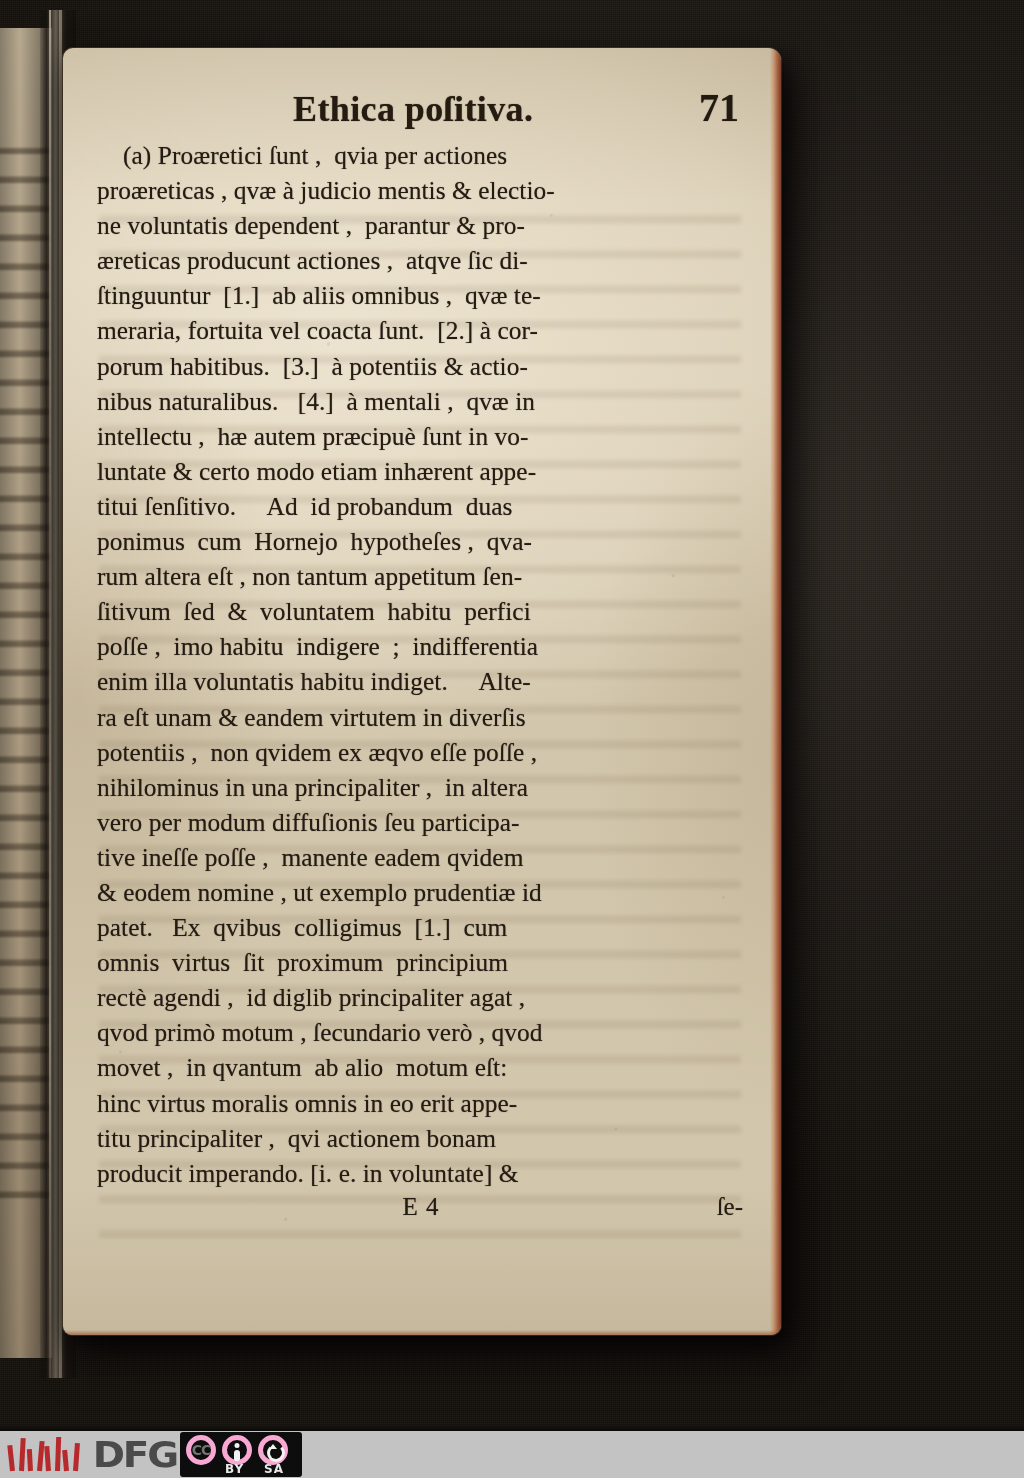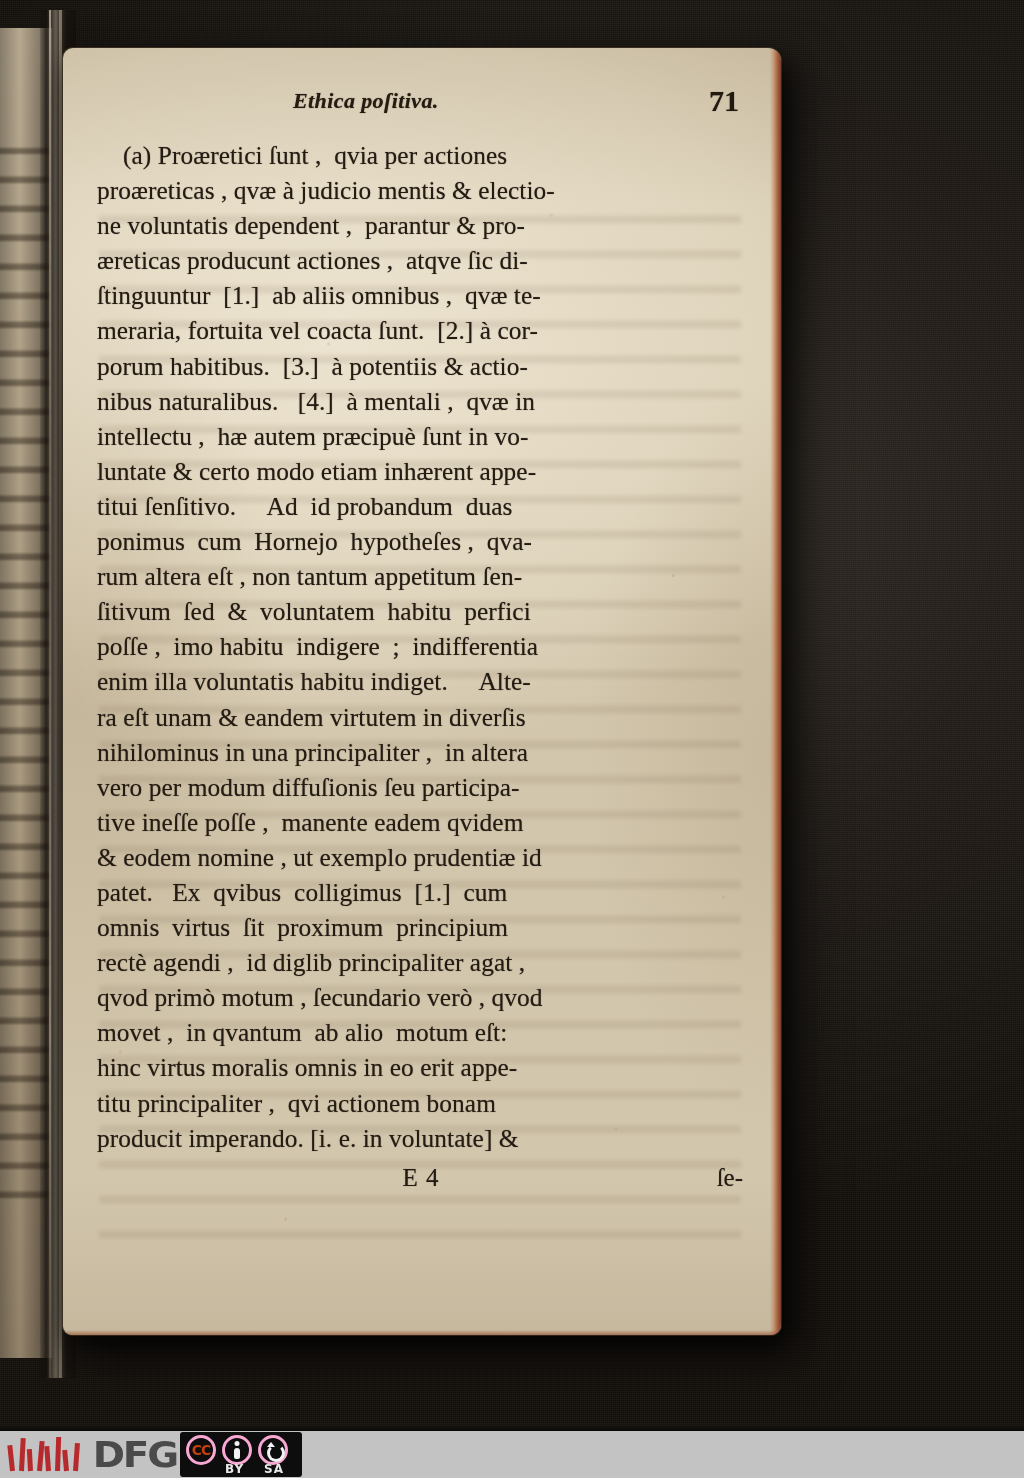--- a/index.html
+++ b/index.html
@@ -168,32 +168,31 @@
   }
 
   .running-head{
     position:relative;
     height:44px;
     color:#251c12;
   }
   .rh-title{
     position:absolute;
     left:196px; top:0;
-    font-style: italic;
     font-weight: 700;
-    font-size: 22px;
+    font-size: 36px;
     letter-spacing:.4px;
     color:#241b11;
     text-shadow: 0 0 1.1px rgba(40,28,16,.65);
   }
   .rh-folio{
     position:absolute;
     right:6px; top:-4px;
     font-weight:700;
-    font-size:30px;
+    font-size:40px;
     color:#221a10;
     text-shadow: 0 0 1.1px rgba(40,28,16,.6);
   }
 
   .body-col{
     margin-top:6px;
     font-size: 25.4px;
     line-height: 35.1px;
     color:#241b12;
     text-shadow: 0 0 1.05px rgba(36,26,16,.55);
@@ -203,21 +202,21 @@
     height:35.1px;
     letter-spacing: 0.05px;
   }
   
   .line.indent{ text-indent: 26px; }
 
   
   .footline{
     position:relative;
     height:40px;
-    margin-top:8px;
+    margin-top:2px;
     color:#241b12;
     font-size:25px;
     text-shadow: 0 0 1px rgba(36,26,16,.55);
   }
   .signature{
     position:absolute;
     left:0; right:0;
     text-align:center;
     letter-spacing:1px;
   }
@@ -282,26 +281,26 @@
     margin-right:6px;
     border-radius:3px;
     position:relative;
     display:flex;
     align-items:flex-start;
     padding-top:3px;
   }
   .cc-badge .circ{
     width:30px; height:30px;
     border-radius:50%;
-    border:3px solid #f9a8d4;
+    border:5px solid #f9a8d4;
     margin-left:6px;
     display:flex;
     align-items:center;
     justify-content:center;
-    color:#c2410c;
+    color:#737373;
     font-family:"DejaVu Sans", sans-serif;
     font-weight:700;
     position:relative;
     box-sizing:border-box;
   }
   .cc-badge .circ.cc-main{ font-size:14px; letter-spacing:-1px; }
   .cc-badge .lbl{
     position:absolute;
     bottom:1px;
     font-size:12px;
@@ -384,20 +383,21 @@
         <div class="line">nibus naturalibus.   [4.]  à mentali ,  qvæ in</div>
         <div class="line">intellectu ,  hæ autem præcipuè ſunt in vo-</div>
         <div class="line">luntate &amp; certo modo etiam inhærent appe-</div>
         <div class="line">titui ſenſitivo.     Ad  id probandum  duas</div>
         <div class="line">ponimus  cum  Hornejo  hypotheſes ,  qva-</div>
         <div class="line">rum altera eſt , non tantum appetitum ſen-</div>
         <div class="line">ſitivum  ſed  &amp;  voluntatem  habitu  perfici</div>
         <div class="line">poſſe ,  imo habitu  indigere  ;  indifferentia</div>
         <div class="line">enim illa voluntatis habitu indiget.     Alte-</div>
         <div class="line">ra eſt unam &amp; eandem virtutem in diverſis</div>
+        <div class="line">potentiis ,  non qvidem ex æqvo eſſe poſſe ,</div>
         <div class="line">nihilominus in una principaliter ,  in altera</div>
         <div class="line">vero per modum diffuſionis ſeu participa-</div>
         <div class="line">tive ineſſe poſſe ,  manente eadem qvidem</div>
         <div class="line">&amp; eodem nomine , ut exemplo prudentiæ id</div>
         <div class="line">patet.   Ex  qvibus  colligimus  [1.]  cum</div>
         <div class="line">omnis  virtus  ſit  proximum  principium</div>
         <div class="line">rectè agendi ,  id diglib principaliter agat ,</div>
         <div class="line">qvod primò motum , ſecundario verò , qvod</div>
         <div class="line">movet ,  in qvantum  ab alio  motum eſt:</div>
         <div class="line">hinc virtus moralis omnis in eo erit appe-</div>

